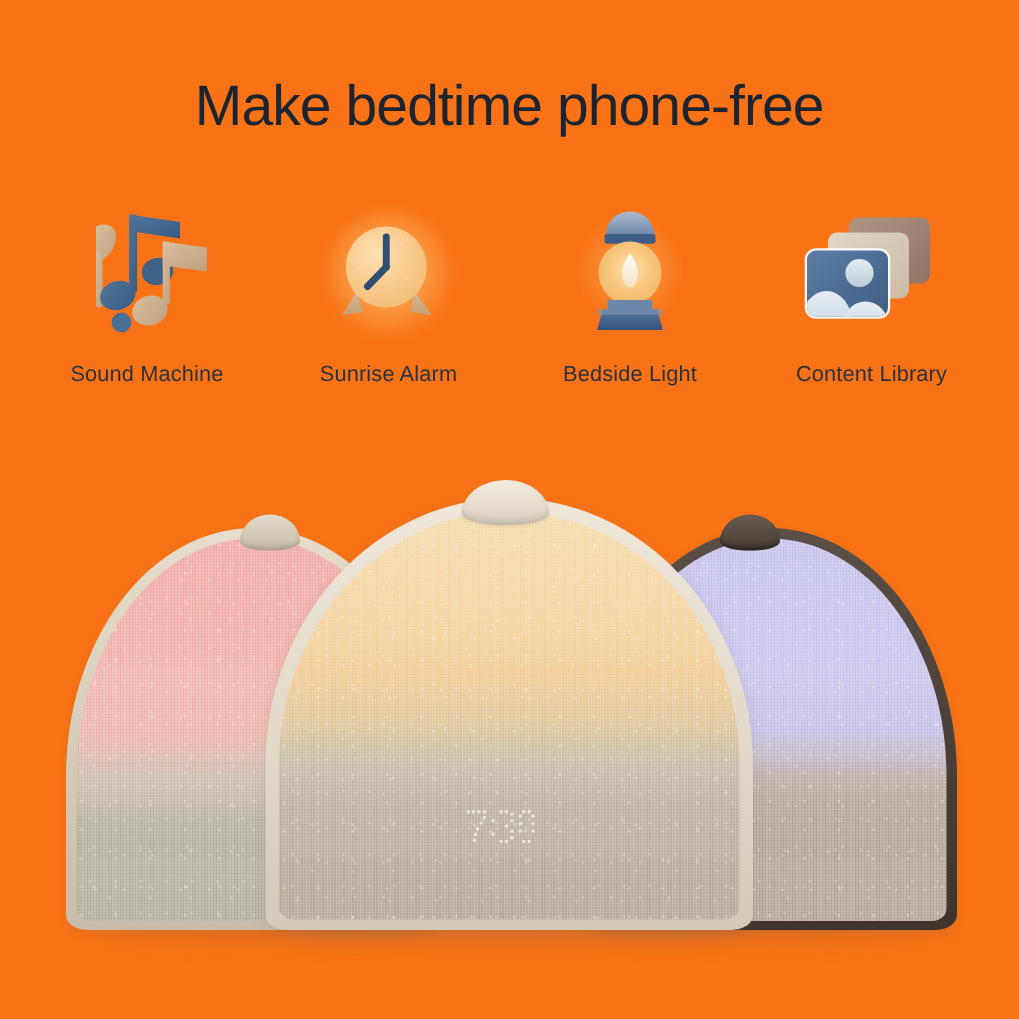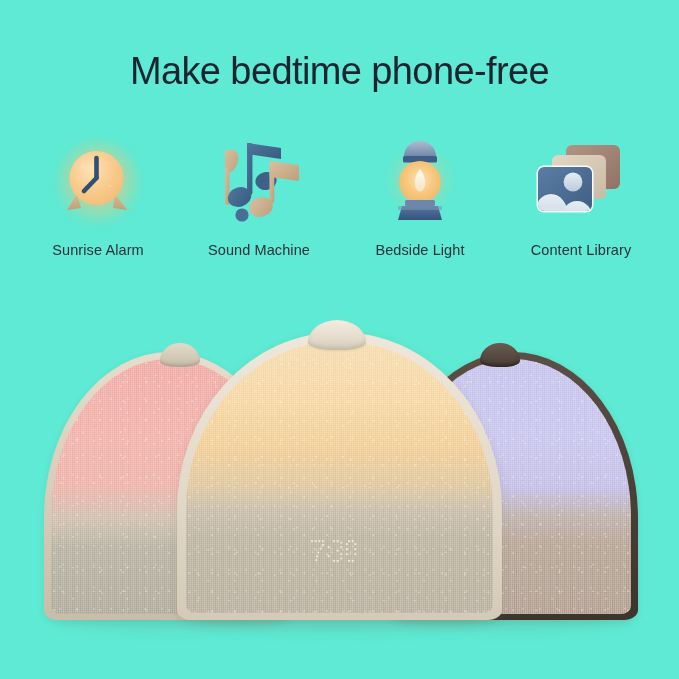--- a/index.html
+++ b/index.html
@@ -158,25 +158,64 @@
     z-index: 4;
     opacity: 0.92;
   }
 
   
   .feature-icon svg { position: relative; z-index: 2; display: block; }
 </style>
 </head>
 <body style="background: rgb(245, 236, 226);">
 
-<div id="canvas" style="background: #5eead4;">
+<div id="canvas" style="background: #f97316;">
 
   <h1 id="headline" style="color: rgb(28, 36, 48);">Make bedtime phone-free</h1>
 
   <div id="features">
+
+    <div class="feature">
+      <div class="feature-icon">
+        <svg width="92" height="88" viewBox="0 0 92 88">
+          <defs>
+            <linearGradient id="blueG" x1="0" y1="0" x2="1" y2="1">
+              <stop offset="0%" stop-color="#52769c"></stop>
+              <stop offset="100%" stop-color="#375a80"></stop>
+            </linearGradient>
+            <linearGradient id="tanG" x1="0" y1="0" x2="1" y2="1">
+              <stop offset="0%" stop-color="#d9c0a0"></stop>
+              <stop offset="100%" stop-color="#bf9f7c"></stop>
+            </linearGradient>
+          </defs>
+
+          <g>
+            <path d="M12 14 C20 10 27 15 25 24 C23 33 16 38 12 36 Z" fill="url(#tanG)"></path>
+            <rect x="12" y="30" width="4.4" height="38" rx="2" fill="url(#tanG)"></rect>
+          </g>
+
+          <g>
+            <rect x="34" y="6" width="5.4" height="52" rx="2.2" fill="url(#blueG)"></rect>
+            <path d="M34 6 L68 11 L68 22 L34 17 Z" fill="url(#blueG)"></path>
+            <ellipse cx="26.5" cy="60" rx="12" ry="9.6" transform="rotate(-18 26.5 60)" fill="url(#blueG)"></ellipse>
+          </g>
+
+          <circle cx="29" cy="78" r="6.6" fill="#4a6f97"></circle>
+
+          <ellipse cx="53" cy="44" rx="10.6" ry="9" transform="rotate(-12 53 44)" fill="#3e6287"></ellipse>
+
+          <g>
+            <rect x="56.5" y="24" width="4.8" height="42" rx="2.2" fill="url(#tanG)"></rect>
+            <path d="M56.5 24 L86 28 L86 44 L56.5 40 Z" fill="url(#tanG)"></path>
+            <ellipse cx="48" cy="70" rx="12" ry="9.8" transform="rotate(-18 48 70)" fill="url(#tanG)"></ellipse>
+          </g>
+        </svg>
+      </div>
+      <div class="feature-label">Sound Machine</div>
+    </div>
 
     <div class="feature">
       <div class="feature-icon">
         <div class="glow-halo"></div>
         <svg width="86" height="86" viewBox="0 0 86 86">
           <defs>
             <radialGradient id="clkFace" cx="40%" cy="34%" r="72%">
               <stop offset="0%" stop-color="#fde2b7"></stop>
               <stop offset="55%" stop-color="#f9cb8d"></stop>
               <stop offset="100%" stop-color="#f3bd78"></stop>
@@ -213,59 +252,20 @@
             <line x1="41.5" y1="40" x2="41.5" y2="20"></line>
             <line x1="41.5" y1="40" x2="29" y2="53"></line>
           </g>
         </svg>
       </div>
       <div class="feature-label">Sunrise Alarm</div>
     </div>
 
     <div class="feature">
       <div class="feature-icon">
-        <svg width="92" height="88" viewBox="0 0 92 88">
-          <defs>
-            <linearGradient id="blueG" x1="0" y1="0" x2="1" y2="1">
-              <stop offset="0%" stop-color="#52769c"></stop>
-              <stop offset="100%" stop-color="#375a80"></stop>
-            </linearGradient>
-            <linearGradient id="tanG" x1="0" y1="0" x2="1" y2="1">
-              <stop offset="0%" stop-color="#d9c0a0"></stop>
-              <stop offset="100%" stop-color="#bf9f7c"></stop>
-            </linearGradient>
-          </defs>
-
-          <g>
-            <path d="M12 14 C20 10 27 15 25 24 C23 33 16 38 12 36 Z" fill="url(#tanG)"></path>
-            <rect x="12" y="30" width="4.4" height="38" rx="2" fill="url(#tanG)"></rect>
-          </g>
-
-          <g>
-            <rect x="34" y="6" width="5.4" height="52" rx="2.2" fill="url(#blueG)"></rect>
-            <path d="M34 6 L68 11 L68 22 L34 17 Z" fill="url(#blueG)"></path>
-            <ellipse cx="26.5" cy="60" rx="12" ry="9.6" transform="rotate(-18 26.5 60)" fill="url(#blueG)"></ellipse>
-          </g>
-
-          <circle cx="29" cy="78" r="6.6" fill="#4a6f97"></circle>
-
-          <ellipse cx="53" cy="44" rx="10.6" ry="9" transform="rotate(-12 53 44)" fill="#3e6287"></ellipse>
-
-          <g>
-            <rect x="56.5" y="24" width="4.8" height="42" rx="2.2" fill="url(#tanG)"></rect>
-            <path d="M56.5 24 L86 28 L86 44 L56.5 40 Z" fill="url(#tanG)"></path>
-            <ellipse cx="48" cy="70" rx="12" ry="9.8" transform="rotate(-18 48 70)" fill="url(#tanG)"></ellipse>
-          </g>
-        </svg>
-      </div>
-      <div class="feature-label">Sound Machine</div>
-    </div>
-
-    <div class="feature">
-      <div class="feature-icon">
         <svg width="82" height="90" viewBox="0 0 82 90">
           <defs>
             <linearGradient id="domeG" x1="0" y1="0" x2="0" y2="1">
               <stop offset="0%" stop-color="#aebbd0"></stop>
               <stop offset="100%" stop-color="#6e87a8"></stop>
             </linearGradient>
             <radialGradient id="globeG" cx="50%" cy="44%" r="58%">
               <stop offset="0%" stop-color="#fde3b3"></stop>
               <stop offset="55%" stop-color="#f8c880"></stop>
               <stop offset="100%" stop-color="#f0b868"></stop>

